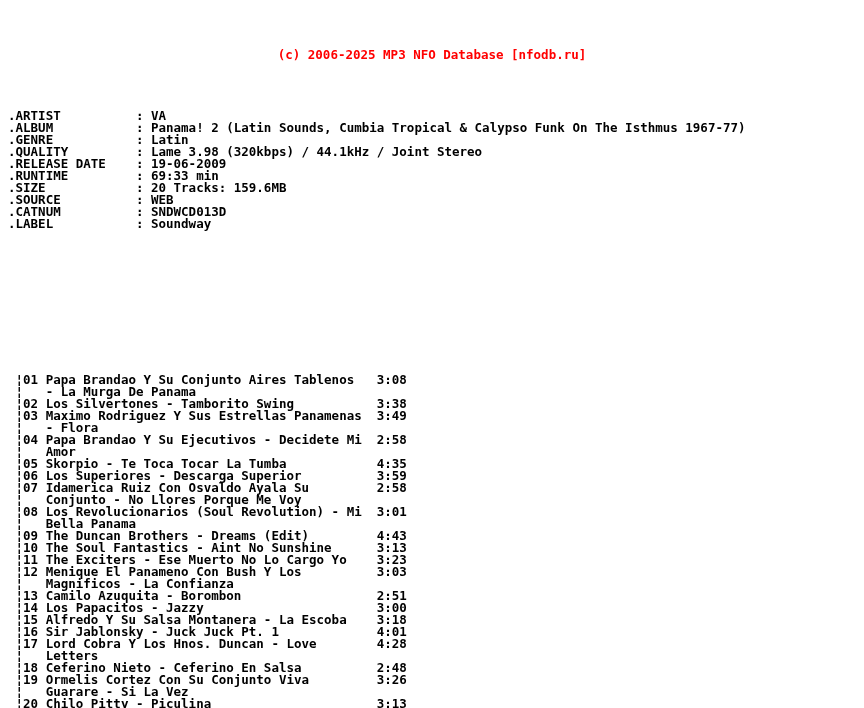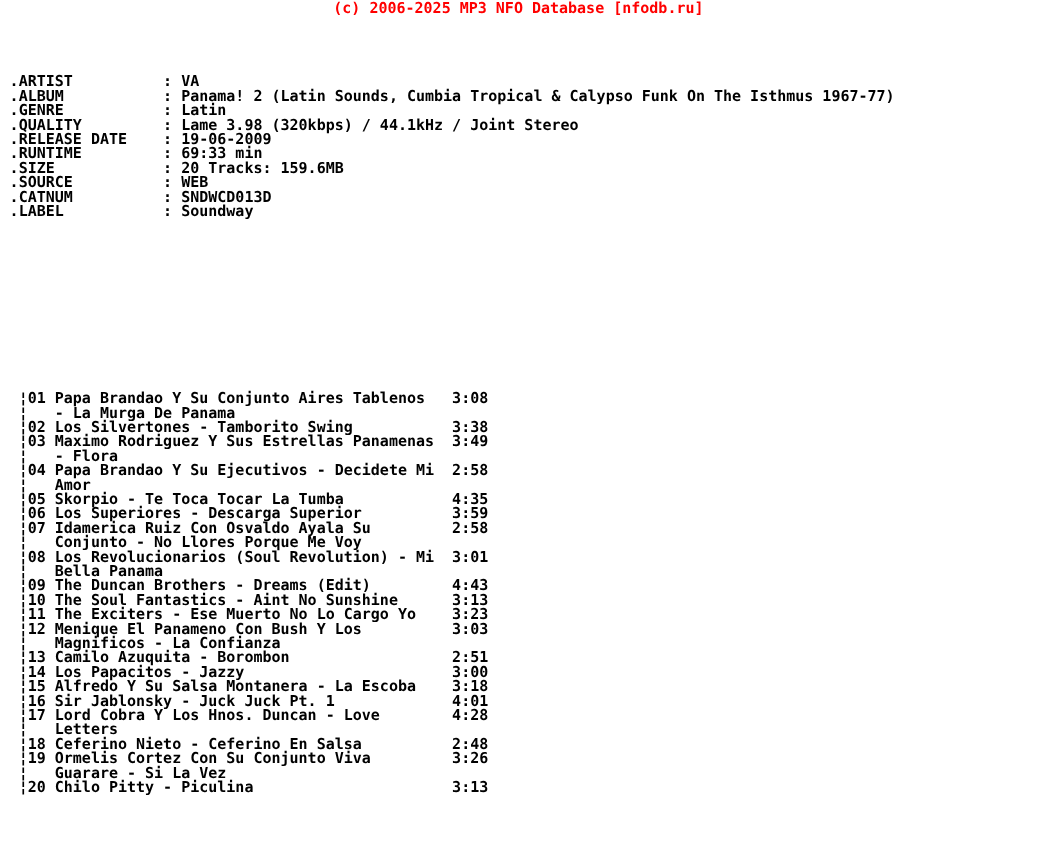--- a/index.html
+++ b/index.html
@@ -22,20 +22,21 @@
 
   
   .nfo-banner {
     color: #ff0000;
     font-weight: bold;
     text-align: center;
     height: 14px;
     line-height: 14px;
     white-space: pre;
     letter-spacing: 0px;
+    margin-top: 48px;
   }
 
   
   .nfo-body {
     padding-left: 8px;
     white-space: pre;
     font-weight: bold;
   }
 
   .nfo-blank { height: 12px; line-height: 12px; }

